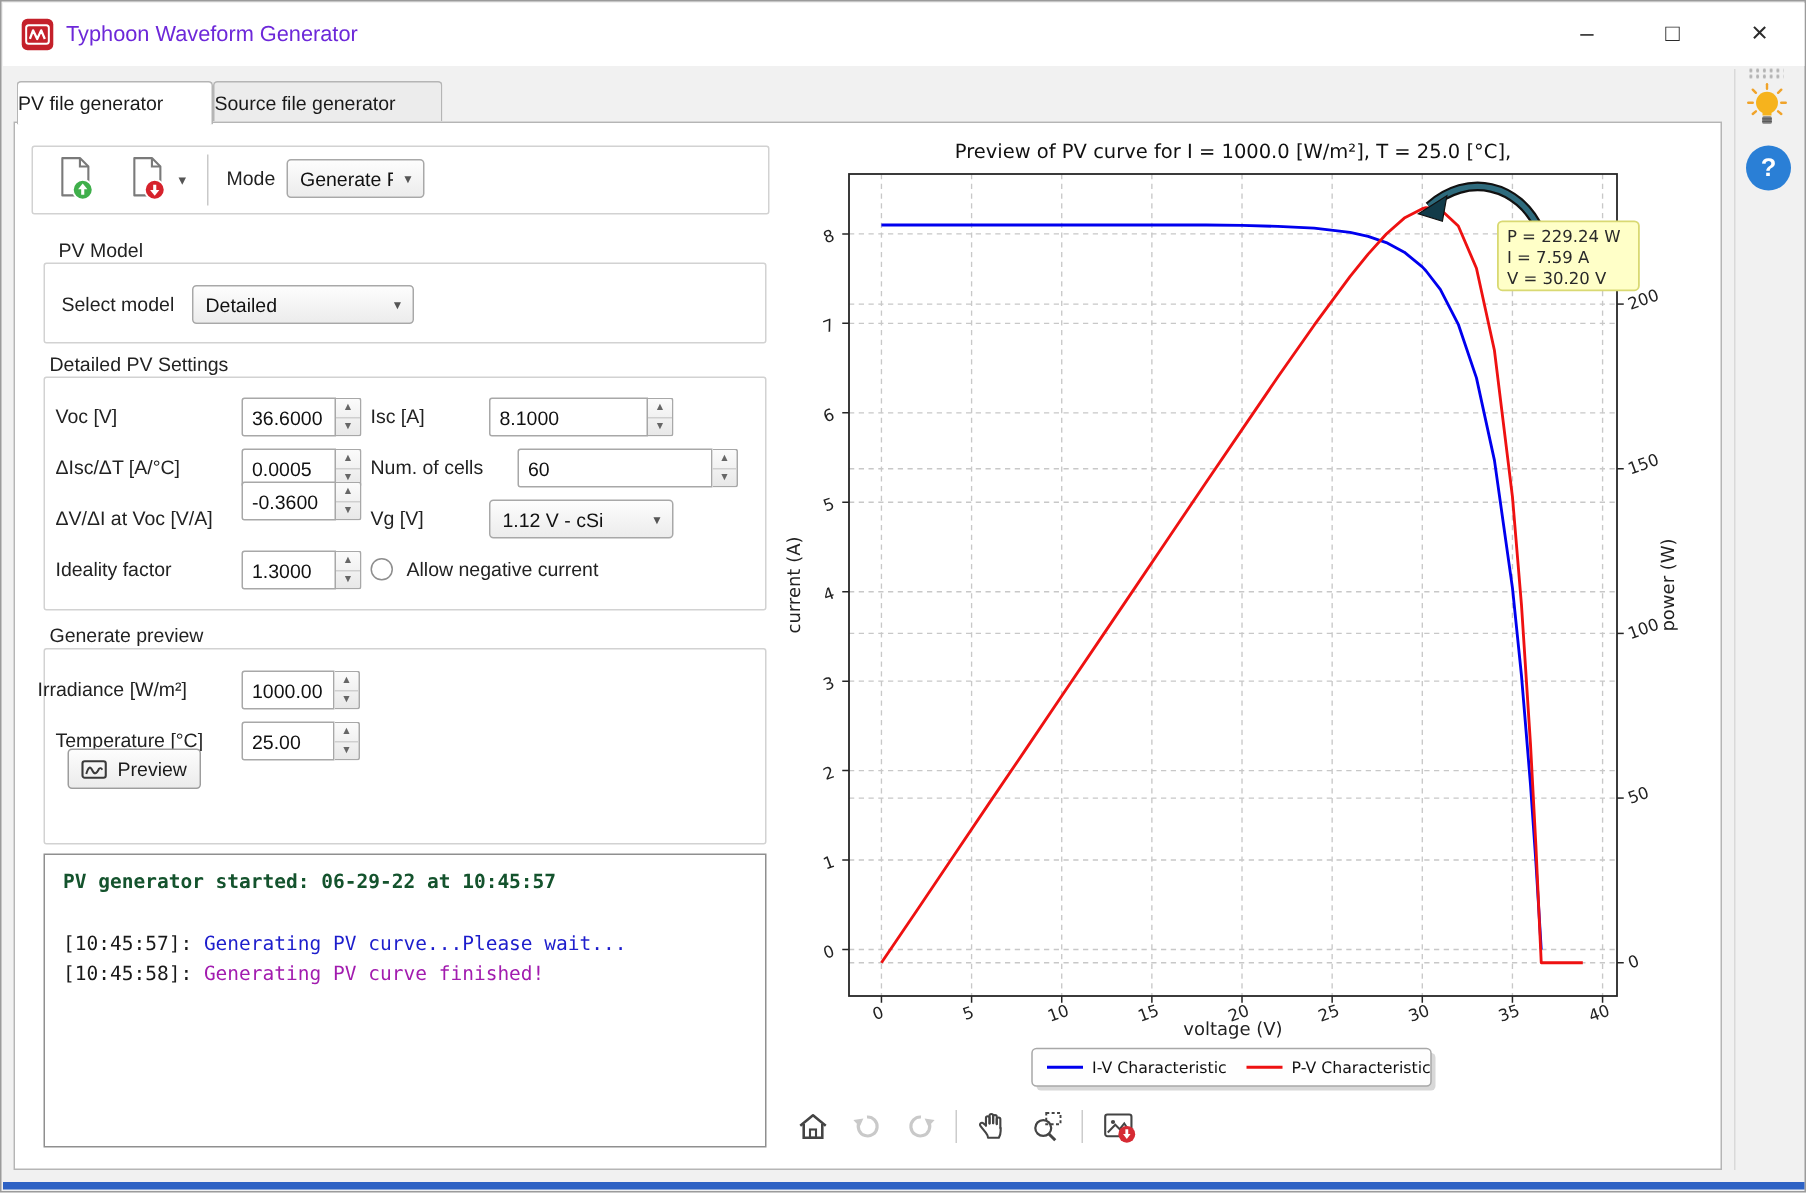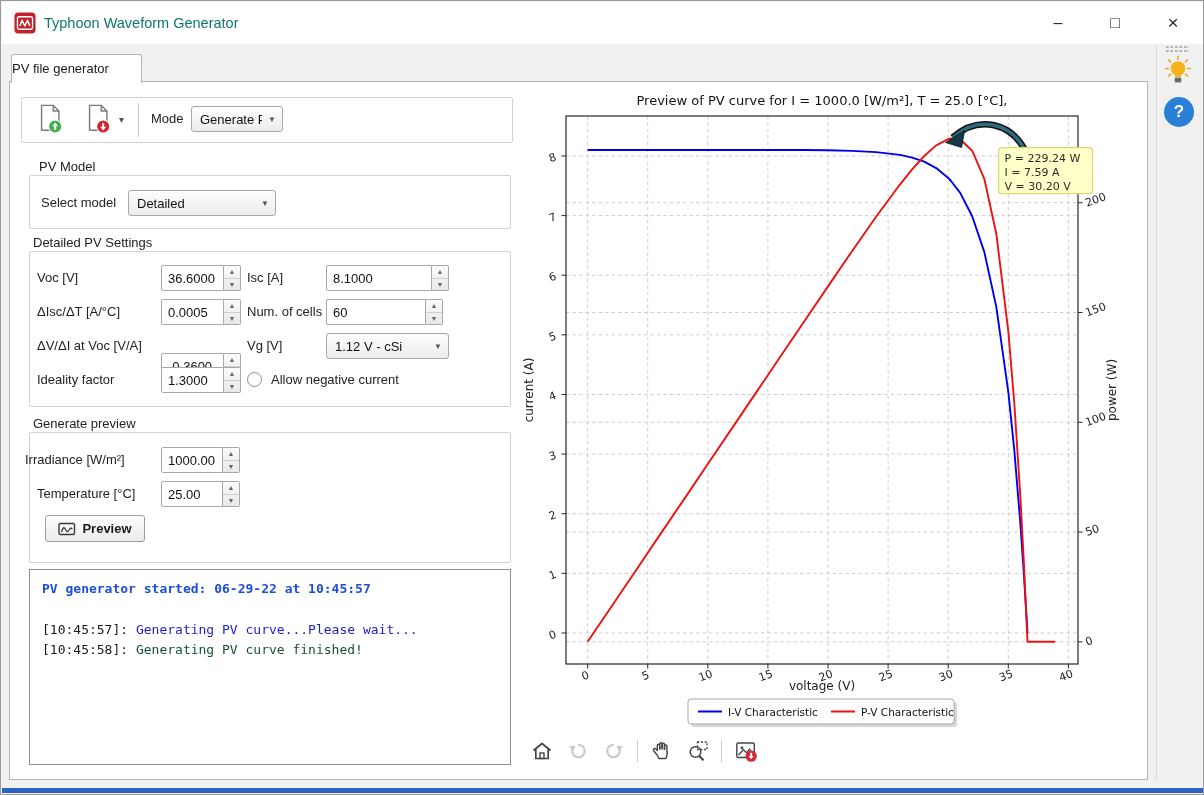--- a/index.html
+++ b/index.html
@@ -1,21 +1,21 @@
 <!DOCTYPE html>
 <html><head>
 <meta charset="utf-8">
 <style>
   * { margin:0; padding:0; box-sizing:border-box; }
   html,body { width:1204px; height:795px; font-family:"Liberation Sans",sans-serif; font-size:13px; color:#1a1a1a; background:#fff; }
   .window { position:absolute; left:0; top:0; width:1204px; height:795px; border:1px solid #9b9b9b; background:#f1f1f1; overflow:hidden; }
   .abs { position:absolute; }
   
   .titlebar { left:1px; top:1px; width:1202px; height:42px; background:#ffffff; }
-  .title-text { left:42px; top:13px; font-size:14.5px; color:#0f766e; }
+  .title-text { left:42px; top:13px; font-size:14.5px; color:#6d28d9; }
   .win-btn { width:40px; height:30px; top:6px; text-align:center; line-height:30px; font-size:16px; color:#2b2b2b; cursor:default; }
   
   .tab { top:53px; height:28px; border:1px solid #b5b5b5; border-bottom:none; border-radius:3px 3px 0 0; text-align:left; line-height:27px; font-size:13px; }
   .tab.active { background:#ffffff; height:29px; z-index:3; }
   .tab.inactive { background:#ececec; z-index:1; }
   .panel { left:8px; top:80px; width:1139px; height:699px; background:#ffffff; border:1px solid #b5b5b5; z-index:2; }
   .divider-v { left:1155px; top:45px; width:1px; height:734px; background:#d9d9d9; z-index:1; }
   .bottom-accent { left:1px; bottom:1px; width:1202px; height:5px; background:#2e62c4; z-index:5; }
   
   .gbox { border:1px solid #d2d2d2; border-radius:2px; background:#fff; z-index:3; }
@@ -33,26 +33,26 @@
   .spin-btns span:first-child { border-bottom:1px solid #cfcfcf; }
   
   .radio { z-index:4; width:15px; height:15px; border:1px solid #8e8e8e; border-radius:50%; background:#fff; }
   
   .push-btn { z-index:4; border:1px solid #9d9d9d; border-radius:3px; background:linear-gradient(#fdfdfd,#ebebeb); display:flex; align-items:center; justify-content:center; gap:6px; font-size:13px; color:#1a1a1a; cursor:default; }
   .tool-btn { z-index:4; background:transparent; border:none; cursor:default; }
   .vsep { z-index:4; width:1px; background:#c9c9c9; }
   .caret { z-index:4; font-size:10px; color:#555; }
   
   .logbox { left:28px; top:568px; width:482px; height:196px; border:1px solid #8f8f8f; background:#fff; z-index:3; padding:10px 12px; font-family:"DejaVu Sans Mono",monospace; font-size:13px; overflow:hidden; }
-  .log-header { color:#1d4ed8; font-weight:bold; line-height:18px; }
+  .log-header { color:#14532d; font-weight:bold; line-height:18px; }
   .log-gap { height:22px; }
   .log-line { line-height:20px; white-space:pre; }
   .log-time { color:#1a1a1a; }
   .log-info { color:#1d1dcc; }
-  .log-ok { color:#14532d; }
+  .log-ok { color:#a21caf; }
   
   .mpl-toolbar { left:528px; top:736px; height:28px; display:flex; align-items:center; gap:11px; z-index:4; }
   .mpl-btn { width:25px; height:25px; display:flex; align-items:center; justify-content:center; }
   .mpl-sep { width:1px; height:22px; background:#cccccc; }
   
   .dots { left:1164px; top:44px; width:24px; height:8px; z-index:4;
           background-image:radial-gradient(circle,#b3b3b3 1.1px,transparent 1.3px); background-size:4.5px 4px; }
   .help-circle { left:1163px; top:96px; width:30px; height:30px; border-radius:50%; background:#2a7fd6; color:#fff; font-weight:bold; font-size:17px; text-align:center; line-height:30px; z-index:4; cursor:default; }
   .bulb-btn { left:1160px; top:53px; width:34px; height:36px; z-index:4; cursor:default; }
   svg text { font-family:"DejaVu Sans",sans-serif; }
@@ -70,20 +70,21 @@
     </svg>
     <div class="abs title-text">Typhoon Waveform Generator</div>
     <div class="abs win-btn" style="left:1036px;">–</div>
     <div class="abs win-btn" style="left:1093px;">□</div>
     <div class="abs win-btn" style="left:1151px;font-size:19px;">×</div>
   </div>
 
   <div class="abs divider-v"></div>
 
   <div class="abs tab active" style="left:10px;width:131px;">PV file generator</div>
+  <div class="abs tab inactive" style="left:141px;width:153px;height:27px;">Source file generator</div>
 
   <div class="abs panel"></div>
 
   <div class="abs gbox" style="left:20px;top:96px;width:492px;height:46px;"></div>
   <button class="abs tool-btn" style="left:32px;top:102px;width:34px;height:34px;">
     <svg width="30" height="32" viewBox="0 0 32 34">
       <path d="M7 2.5 h12.5 l6 6 V29 H7 Z" fill="#ffffff" stroke="#7a7a7a" stroke-width="1.5" stroke-linejoin="round"></path>
       <path d="M19.5 2.5 v6 h6" fill="none" stroke="#7a7a7a" stroke-width="1.5"></path>
       <circle cx="21.5" cy="25" r="7" fill="#3faf4b" stroke="#ffffff" stroke-width="1.2"></circle>
       <path d="M21.5 28.6 V23.4" stroke="#ffffff" stroke-width="2.2"></path>
@@ -137,30 +138,30 @@
 
   <div class="abs lbl" style="left:36px;top:298px;text-align:right;">ΔIsc/ΔT [A/°C]</div>
   <div class="abs spin" style="left:160px;top:298px;width:80px;">
     <input value="0.0005" style="">
     <div class="spin-btns">
         <span>▲</span>
         <span>▼</span>
       </div>
   </div>
   <div class="abs lbl" style="left:246px;top:298px;">Num. of cells</div>
-  <div class="abs spin" style="left:325px;top:298px;width:117px;">
+  <div class="abs spin" style="left:344px;top:298px;width:147px;">
     <input value="60" style="">
     <div class="spin-btns">
         <span>▲</span>
         <span>▼</span>
       </div>
   </div>
 
   <div class="abs lbl" style="left:36px;top:332px;">ΔV/ΔI at Voc [V/A]</div>
-  <div class="abs spin" style="left:160px;top:352px;width:80px;">
+  <div class="abs spin" style="left:160px;top:320px;width:80px;">
     <input value="-0.3600" style="">
     <div class="spin-btns">
         <span>▲</span>
         <span>▼</span>
       </div>
   </div>
   <div class="abs lbl" style="left:246px;top:332px;">Vg [V]</div>
   <div class="abs combo" style="left:325px;top:332px;width:123px;">
     <span class="combo-text">1.12 V - cSi</span>
     <span class="combo-arrow">▼</span>
@@ -188,21 +189,21 @@
       </div>
   </div>
   <div class="abs lbl" style="left:36px;top:480px;">Temperature [°C]</div>
   <div class="abs spin" style="left:160px;top:480px;width:79px;">
     <input value="25.00" style="">
     <div class="spin-btns">
         <span>▲</span>
         <span>▼</span>
       </div>
   </div>
-  <button class="abs push-btn" style="left:44px;top:514px;width:100px;height:27px;font-weight:bold;">
+  <button class="abs push-btn" style="left:44px;top:498px;width:89px;height:27px;">
     <svg width="18" height="16" viewBox="0 0 18 16">
       <rect x="1" y="2.5" width="15.5" height="11" rx="1.5" fill="none" stroke="#3a3a3a" stroke-width="1.4"></rect>
       <path d="M3.5 11 Q5.5 4 7.5 8.5 T 12 7.5 Q13.2 6.4 14.2 8.2" fill="none" stroke="#3a3a3a" stroke-width="1.3"></path>
     </svg>
     <span>Preview</span>
   </button>
 
   <div class="abs logbox">
     <div class="log-header">PV generator started: 06-29-22 at 10:45:57</div>
     <div class="log-gap"></div>

